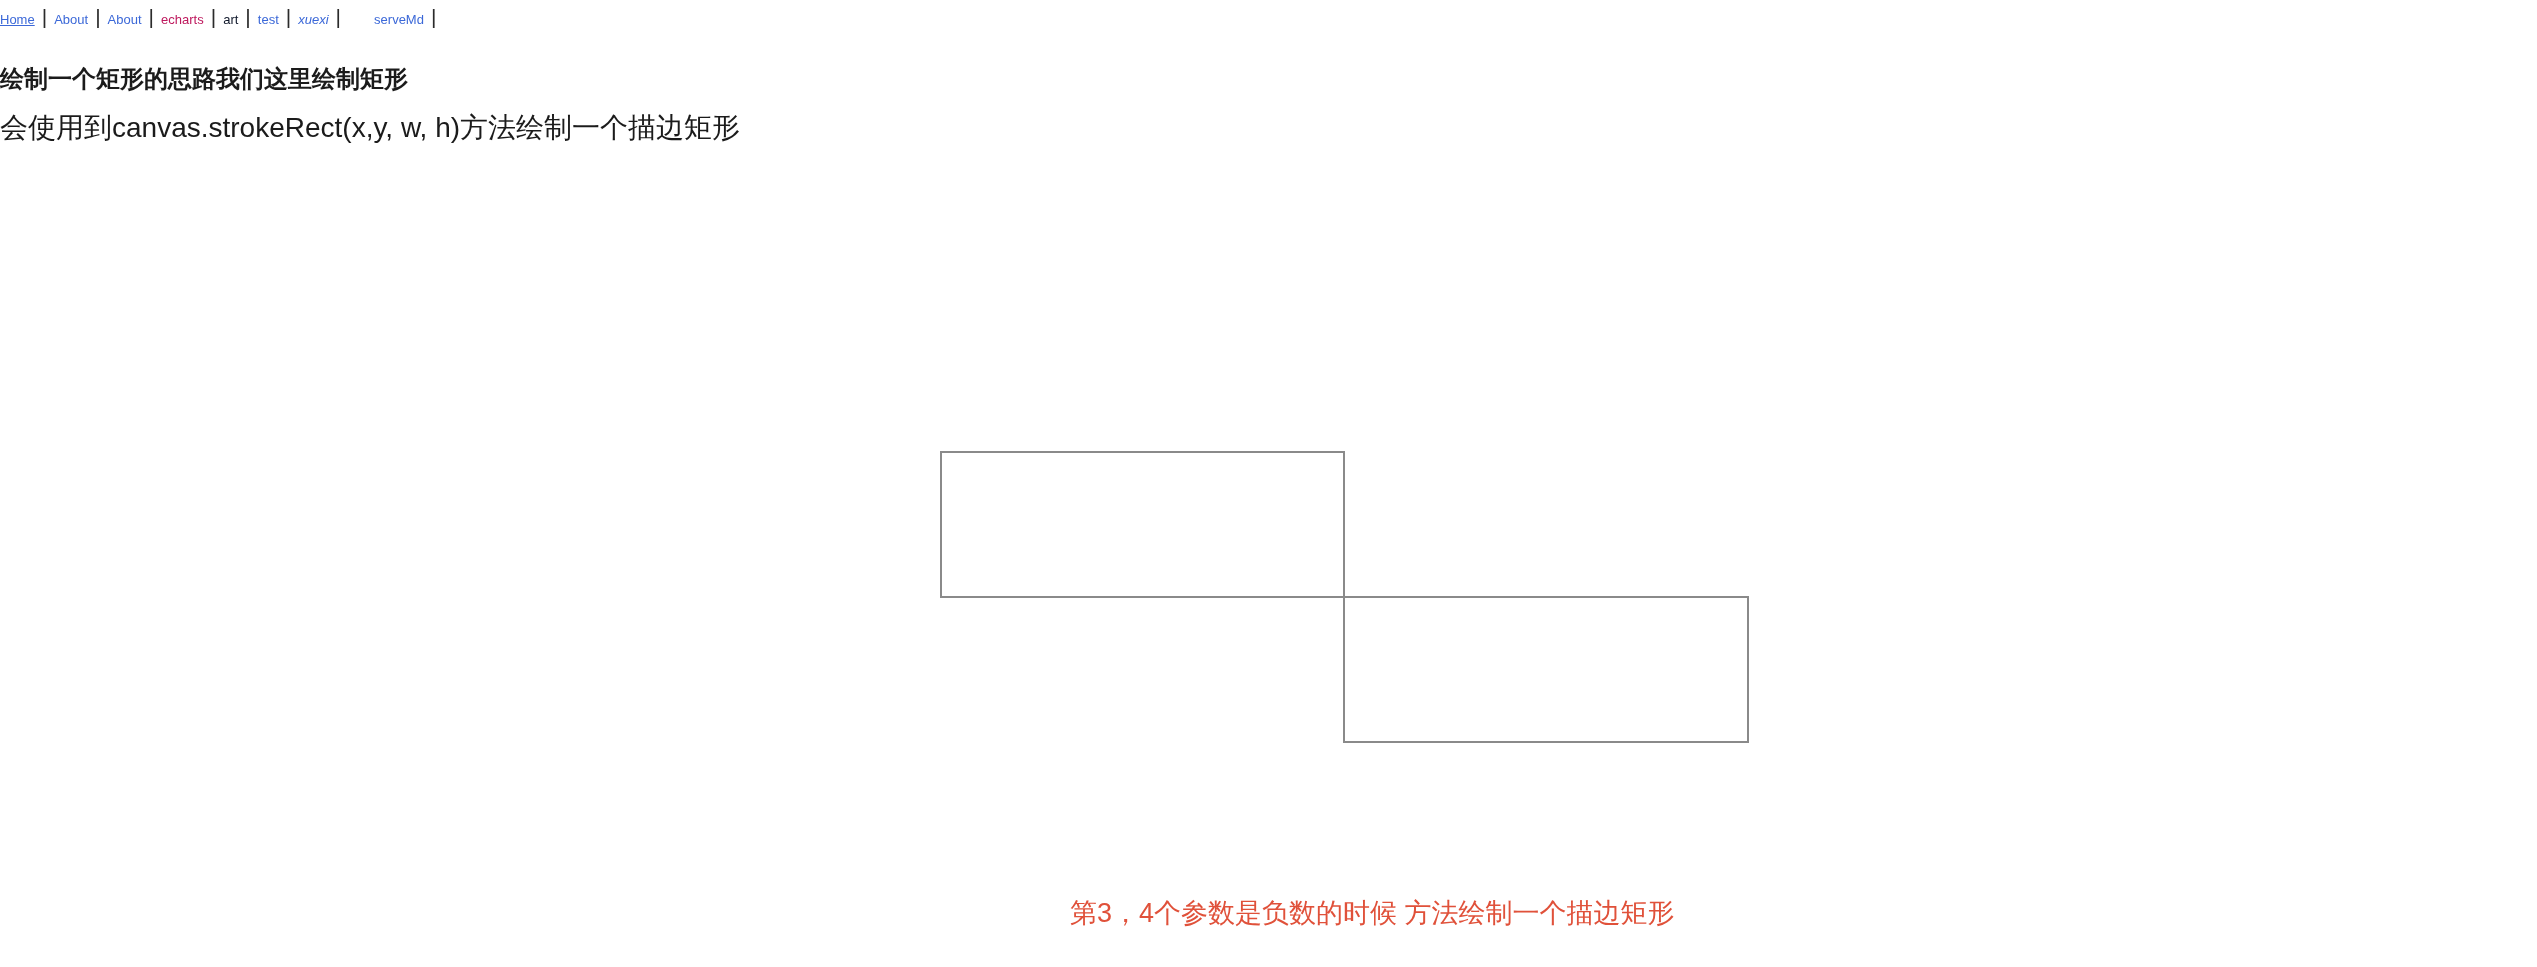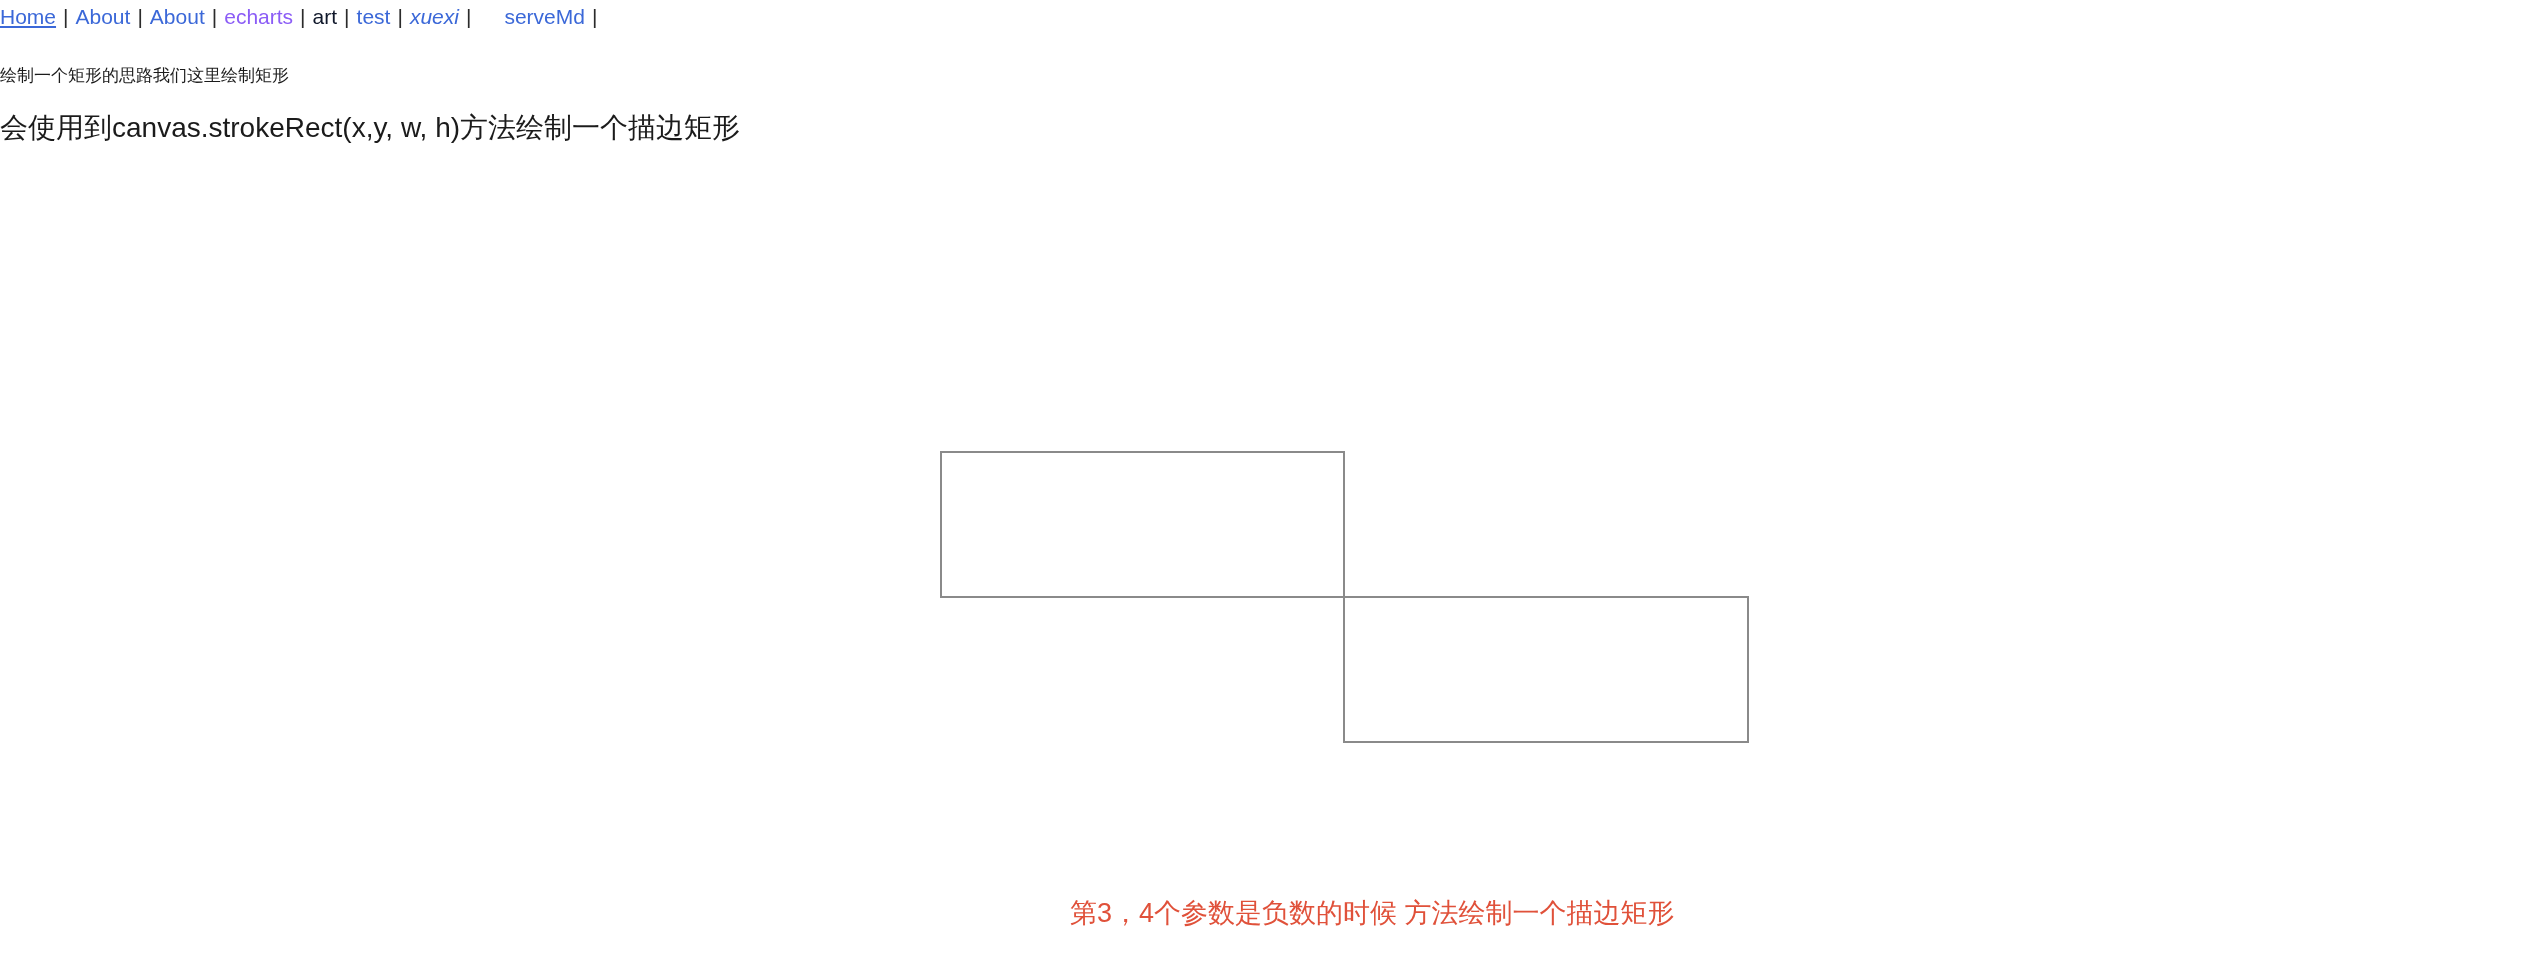--- a/index.html
+++ b/index.html
@@ -23,39 +23,39 @@
     top: 6px;
     display: flex;
     align-items: baseline;
     font-size: 21px;
     line-height: 1;
     white-space: nowrap;
   }
   .nav a {
     color: #3b68d8;
     text-decoration: none;
-    font-size: 21px;
+    font-size: 13px;
   }
   .nav a.visited {
     color: #3b68d8;
     text-decoration: underline;
   }
   .nav .sep {
     color: #2b2b2b;
     padding: 0 7px;
     font-size: 21px;
   }
 
   
   .heading {
     position: absolute;
     left: 0px;
     top: 67px;
-    font-size: 17px;
-    font-weight: normal;
+    font-size: 24px;
+    font-weight: bold;
     line-height: 1;
     color: #1b1b1b;
     letter-spacing: 0px;
   }
   .subtext {
     position: absolute;
     left: 0px;
     top: 114px;
     font-size: 28px;
     font-weight: normal;
@@ -87,21 +87,21 @@
 </head>
 <body>
 
 <div class="nav">
   <a class="visited" href="#" style="color: rgb(59, 104, 216);">Home</a>
   <span class="sep" style="color: rgb(43, 43, 43);">|</span>
   <a href="#" style="color: rgb(59, 104, 216);">About</a>
   <span class="sep" style="color: rgb(43, 43, 43);">|</span>
   <a href="#" style="color: rgb(59, 104, 216);">About</a>
   <span class="sep" style="color: rgb(43, 43, 43);">|</span>
-  <a href="#" style="color: #8b5cf6;">echarts</a>
+  <a href="#" style="color: #be185d;">echarts</a>
   <span class="sep" style="color: rgb(43, 43, 43);">|</span>
   <a href="#" style="color: #0f172a;">art</a>
   <span class="sep" style="color: rgb(43, 43, 43);">|</span>
   <a href="#" style="color: rgb(59, 104, 216);">test</a>
   <span class="sep" style="color: rgb(43, 43, 43);">|</span>
   <a href="#" style="color: rgb(59, 104, 216); font-style: italic;">xuexi</a>
   <span class="sep" style="color: rgb(43, 43, 43);">|</span>
   <a href="#" style="color: rgb(59, 104, 216); margin-left: 26px;">serveMd</a>
   <span class="sep" style="color: rgb(43, 43, 43);">|</span>
 </div>

